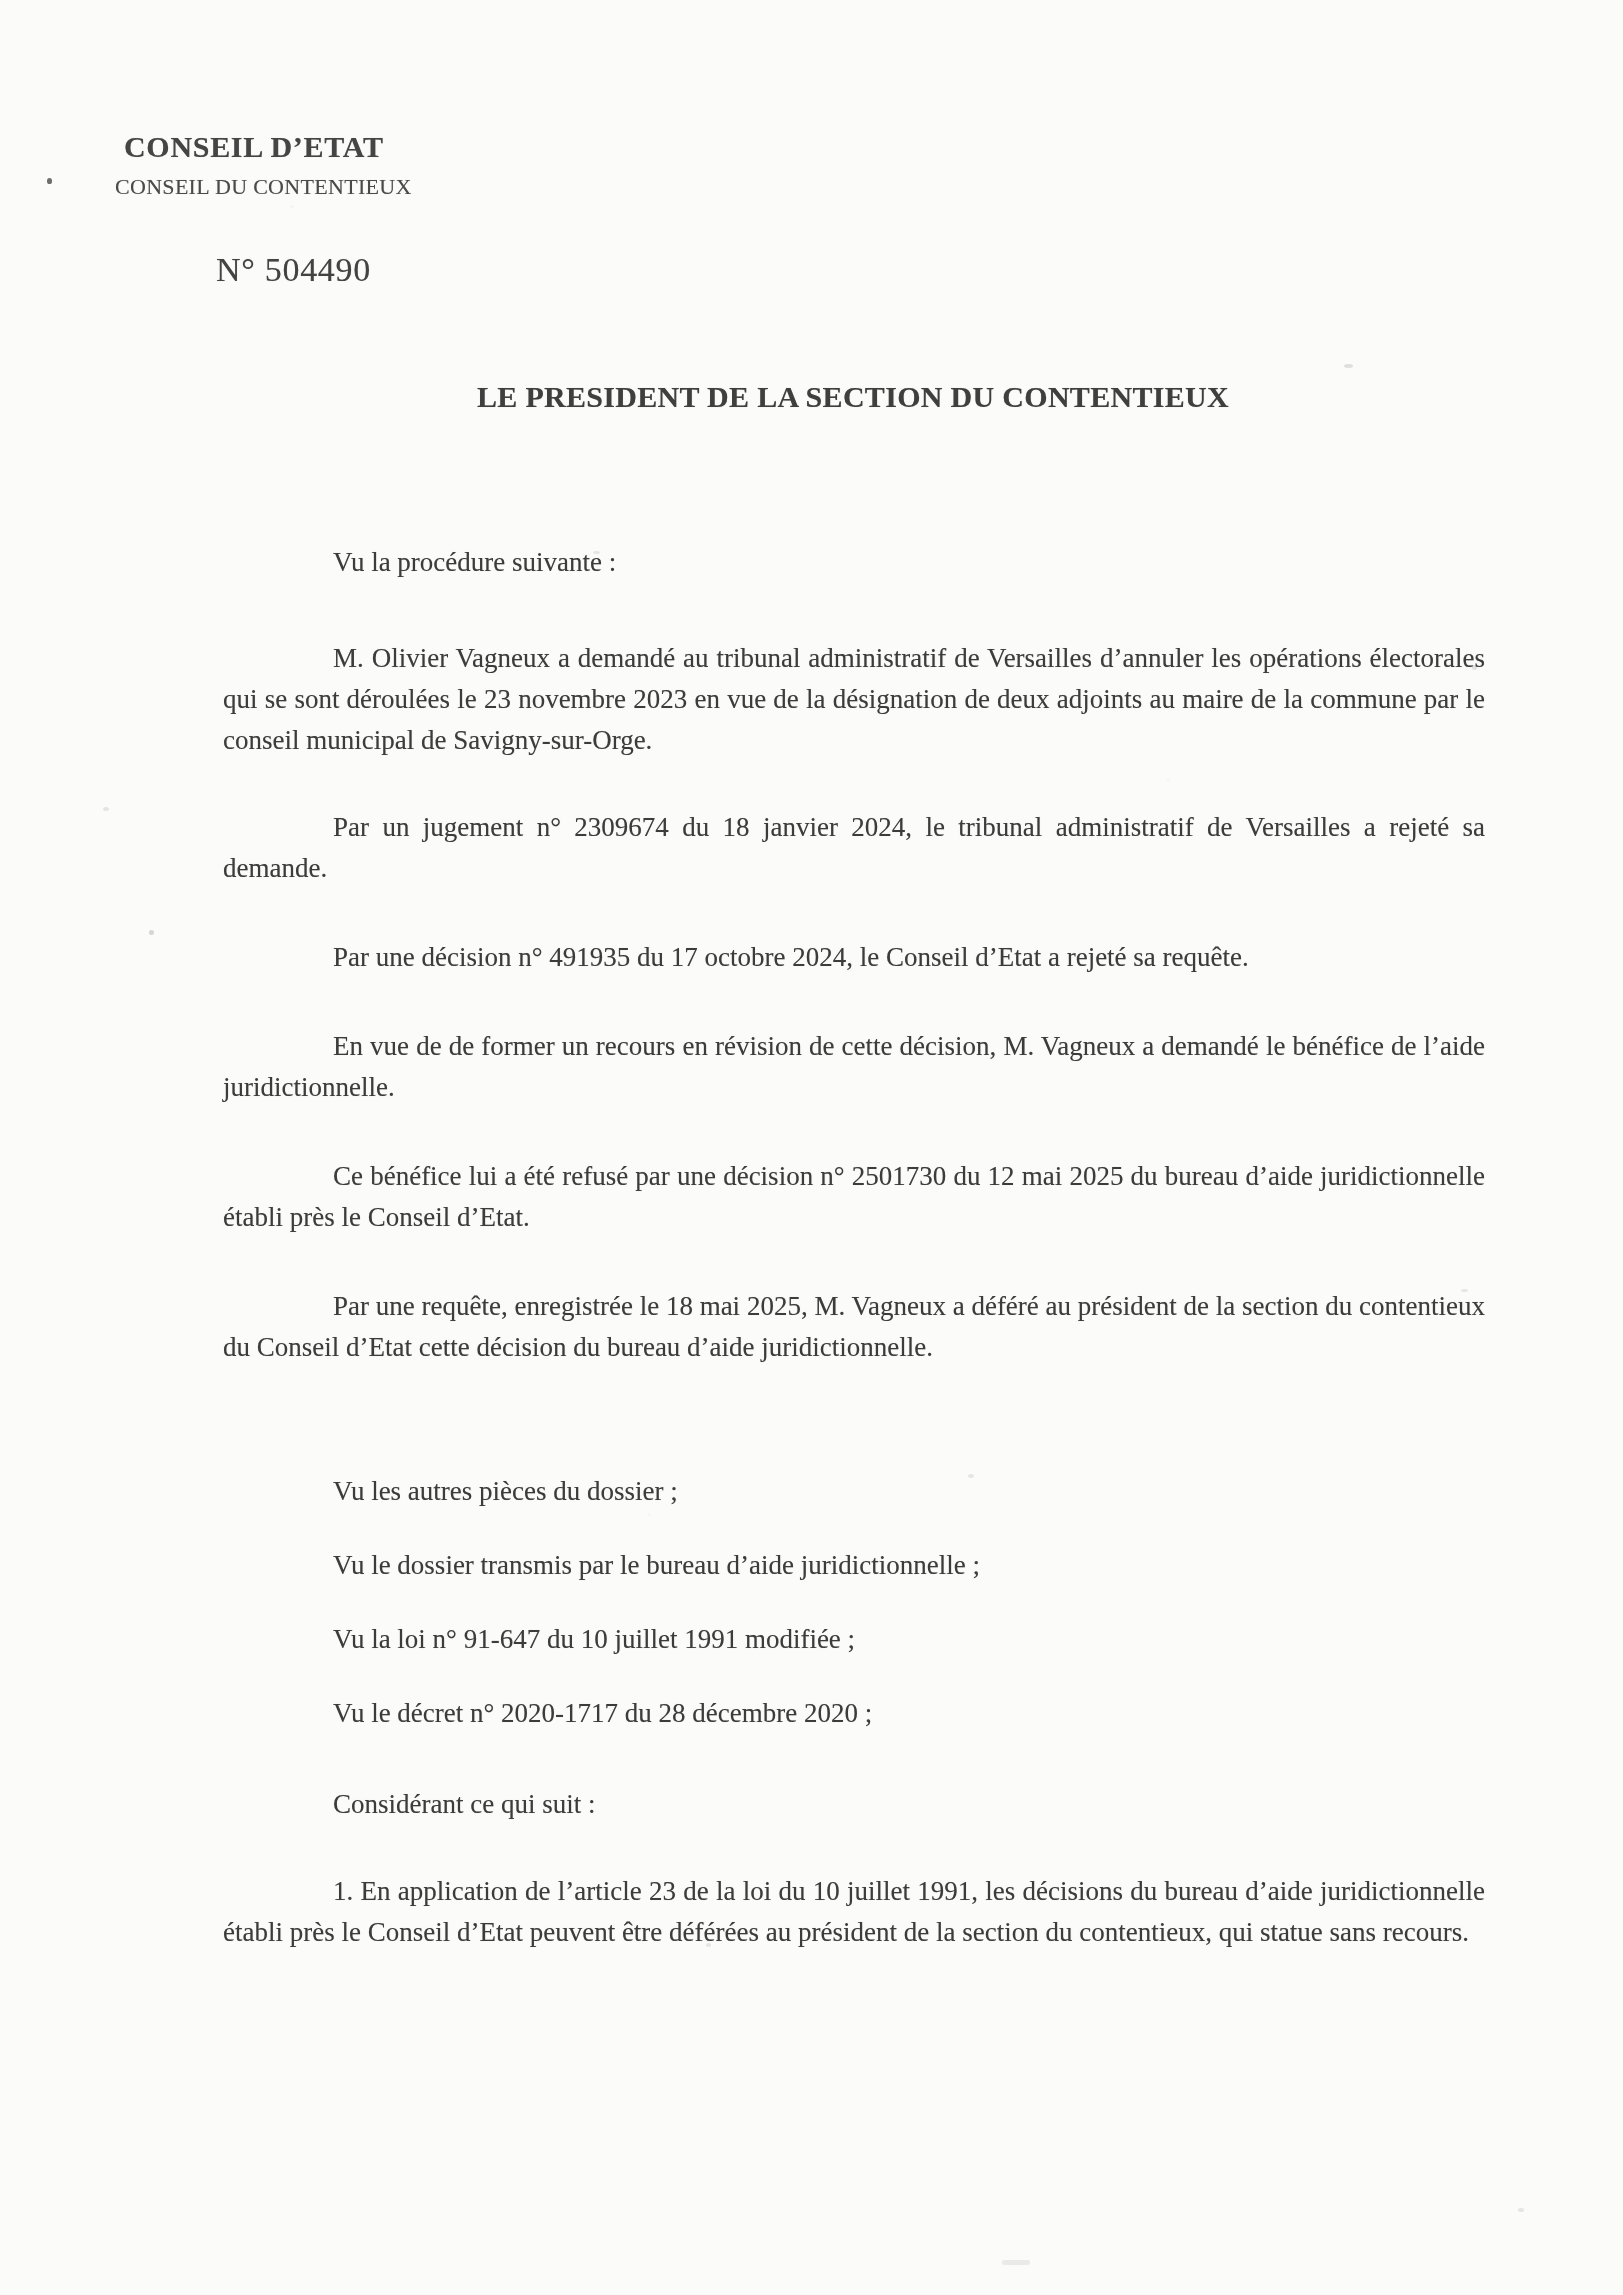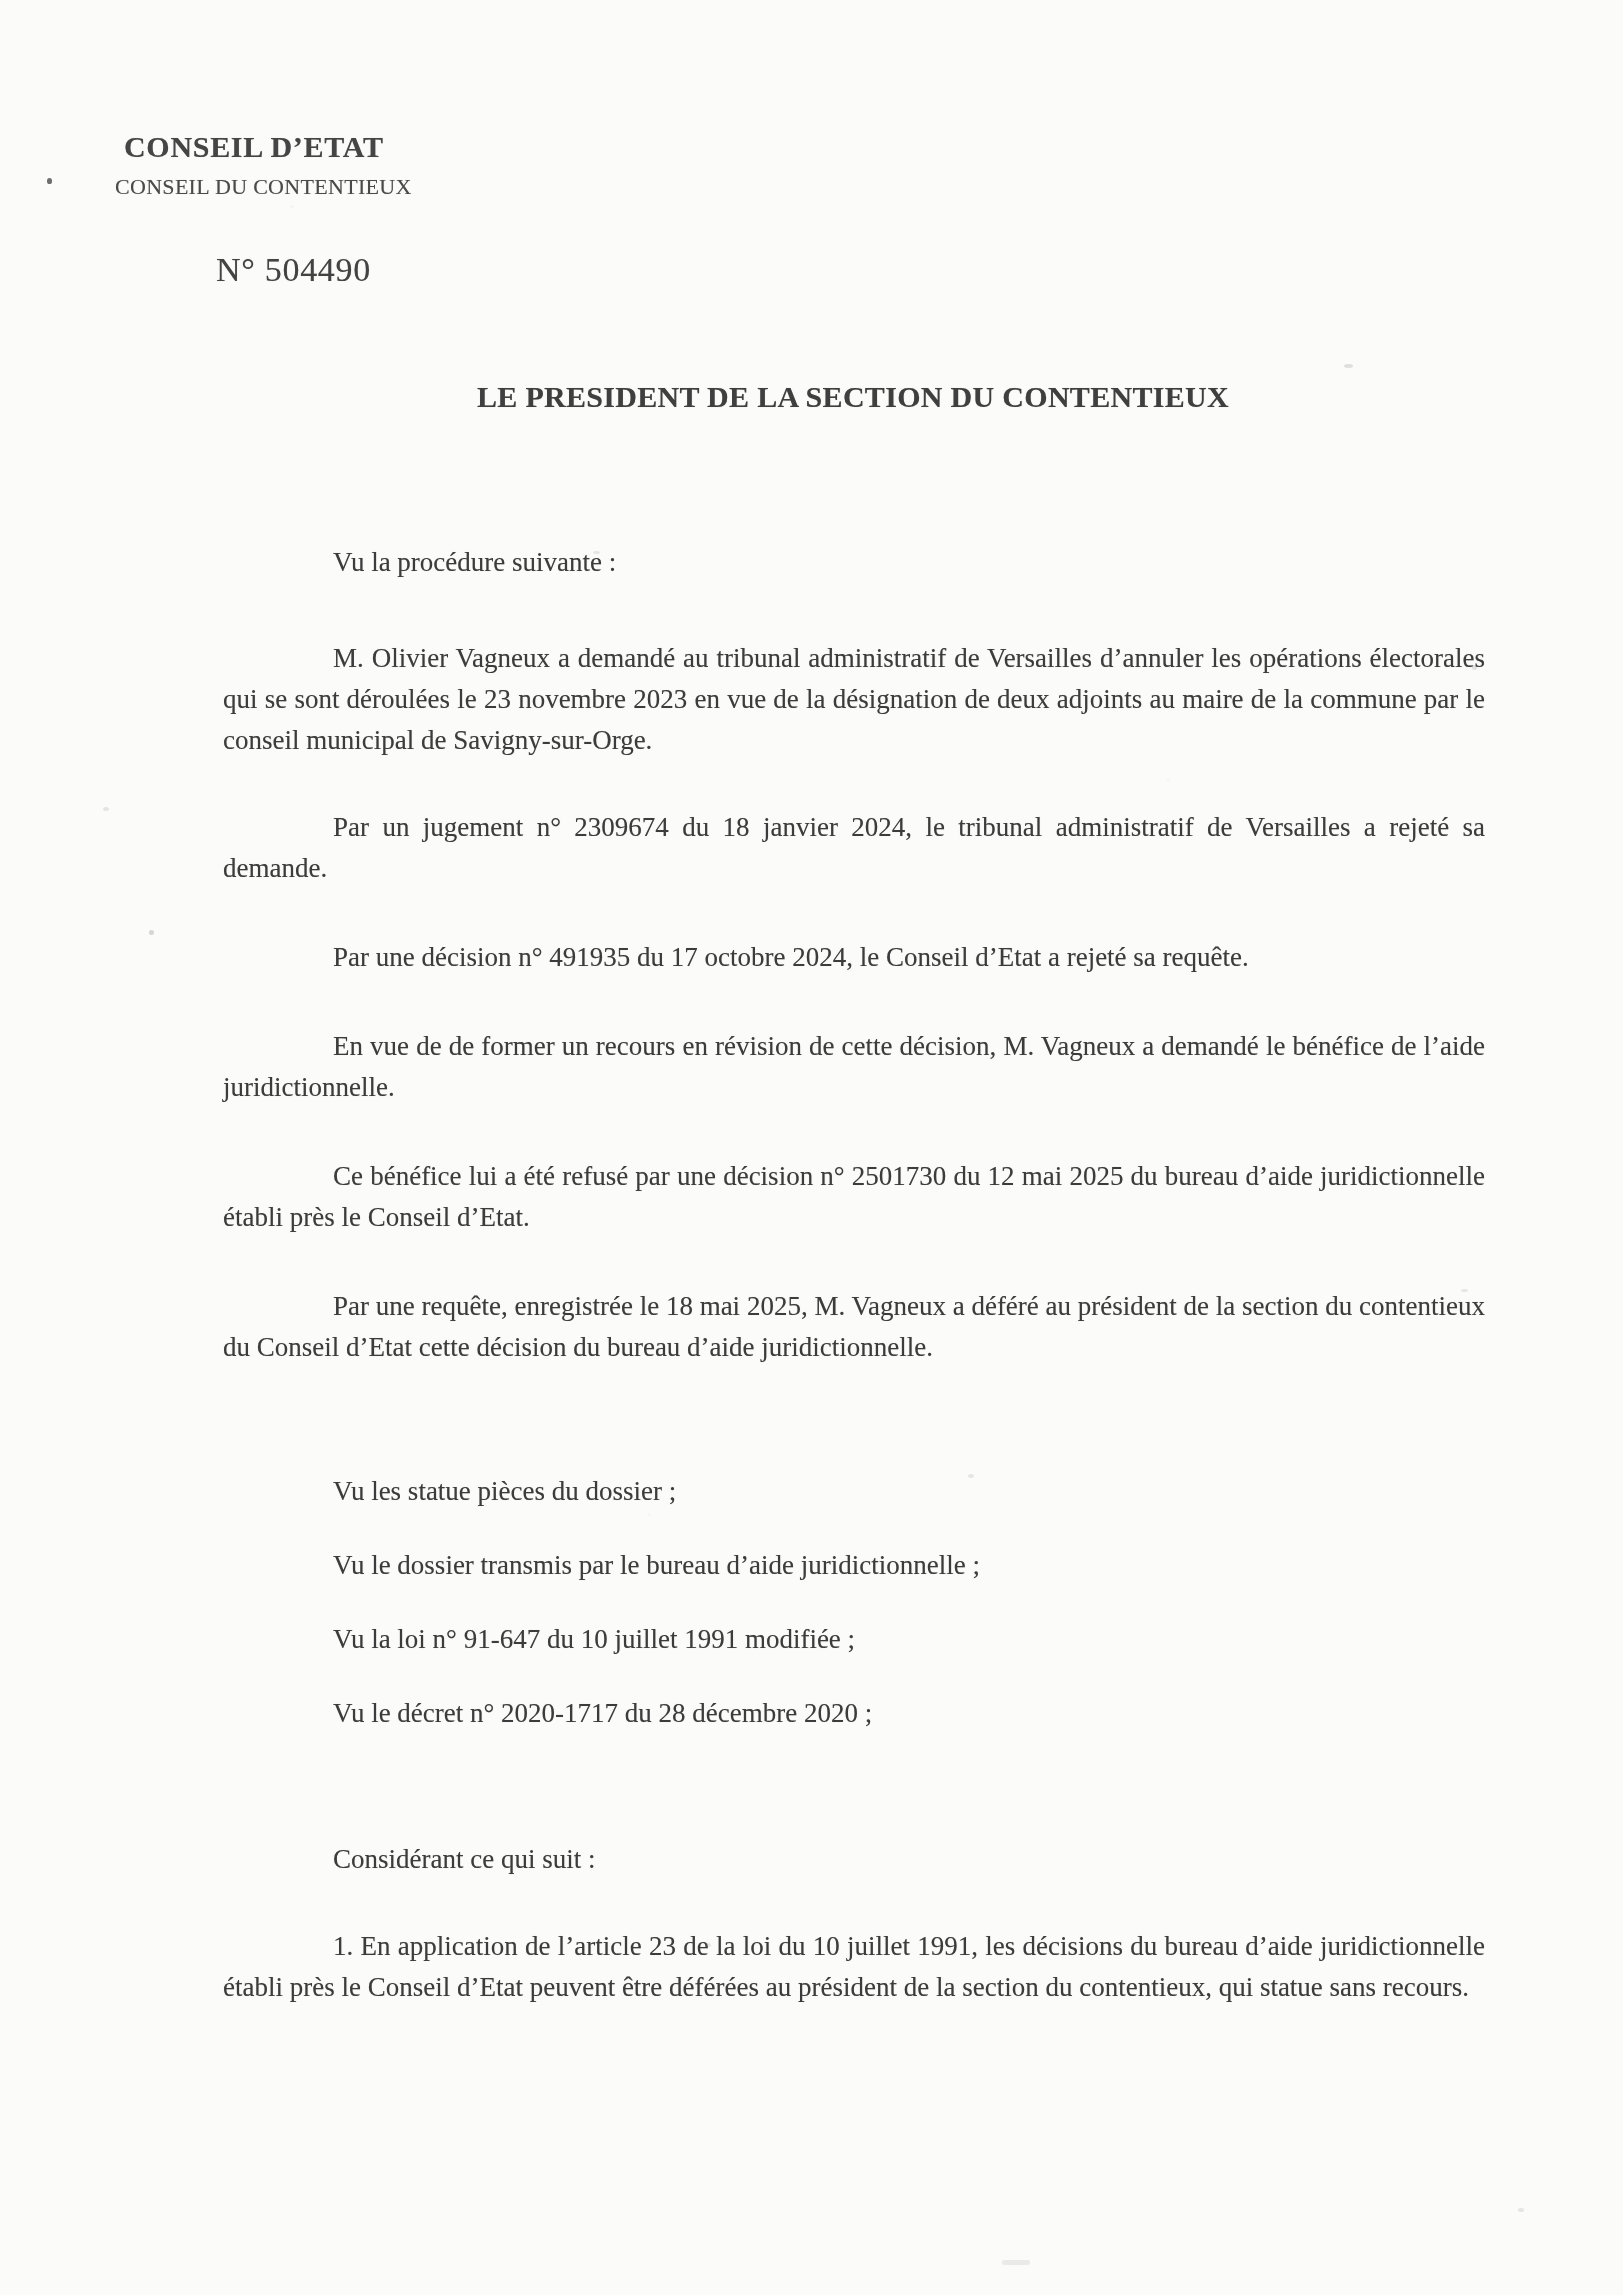--- a/index.html
+++ b/index.html
@@ -47,21 +47,21 @@
   .bodyblock {
     position: absolute; top: 542px; left: 223px; width: 1262px;
     font-size: 27px; line-height: 41px;
     color: #3c3c3c; text-shadow: 0 0 0.7px rgba(70,70,70,0.35);
   }
   .para { text-align: justify; text-indent: 110px; margin: 0 0 48px 0; }
   .intro { margin-bottom: 55px; }
   .p1 { margin-bottom: 46px; }
   .p6 { margin-bottom: 103px; }
   .visa { text-indent: 110px; text-align: left; margin: 0 0 33px 0; }
-  .v4 { margin-bottom: 105px; }
+  .v4 { margin-bottom: 50px; }
   .considerant { margin-bottom: 46px; }
   .pt1 { margin-bottom: 49px; }
   .pt2 { margin-bottom: 0; }
 
   
   .speck { position: absolute; border-radius: 50%; pointer-events: none; }
   .s1  { left: 47px;   top: 178px;  width: 5.2px;  height: 5.9px;  background: rgba(75,75,75,0.8); }
   .s2  { left: 1344px; top: 364px;  width: 9.2px; height: 3.9px;  background: rgba(140,140,140,0.25); }
   .s3  { left: 593px;  top: 551px;  width: 6.5px; height: 3.3px;  background: rgba(150,150,150,0.22); }
   .s4  { left: 1472px; top: 665px; width: 5.2px;  height: 5.2px;  background: rgba(150,150,150,0.25); }
@@ -89,21 +89,21 @@
   <div class="bodyblock">
     <p class="para intro">Vu la procédure suivante :</p>
 
     <p class="para p1">M. Olivier Vagneux a demandé au tribunal administratif de Versailles d’annuler les opérations électorales qui se sont déroulées le 23 novembre 2023 en vue de la désignation de deux adjoints au maire de la commune par le conseil municipal de Savigny-sur-Orge.</p>
     <p class="para">Par un jugement n° 2309674 du 18 janvier 2024, le tribunal administratif de Versailles a rejeté sa demande.</p>
     <p class="para">Par une décision n° 491935 du 17 octobre 2024, le Conseil d’Etat a rejeté sa requête.</p>
     <p class="para">En vue de de former un recours en révision de cette décision, M. Vagneux a demandé le bénéfice de l’aide juridictionnelle.</p>
     <p class="para">Ce bénéfice lui a été refusé par une décision n° 2501730 du 12 mai 2025 du bureau d’aide juridictionnelle établi près le Conseil d’Etat.</p>
     <p class="para p6">Par une requête, enregistrée le 18 mai 2025, M. Vagneux a déféré au président de la section du contentieux du Conseil d’Etat cette décision du bureau d’aide juridictionnelle.</p>
 
-    <p class="visa">Vu les statue pièces du dossier ;</p>
+    <p class="visa">Vu les autres pièces du dossier ;</p>
     <p class="visa">Vu le dossier transmis par le bureau d’aide juridictionnelle ;</p>
     <p class="visa">Vu la loi n° 91-647 du 10 juillet 1991 modifiée ;</p>
     <p class="visa v4">Vu le décret n° 2020-1717 du 28 décembre 2020 ;</p>
 
     <p class="para considerant">Considérant ce qui suit :</p>
 
     <p class="para pt1">1. En application de l’article 23 de la loi du 10 juillet 1991, les décisions du bureau d’aide juridictionnelle établi près le Conseil d’Etat peuvent être déférées au président de la section du contentieux, qui statue sans recours.</p>
   </div>
 
   <div class="speck s1"></div>

